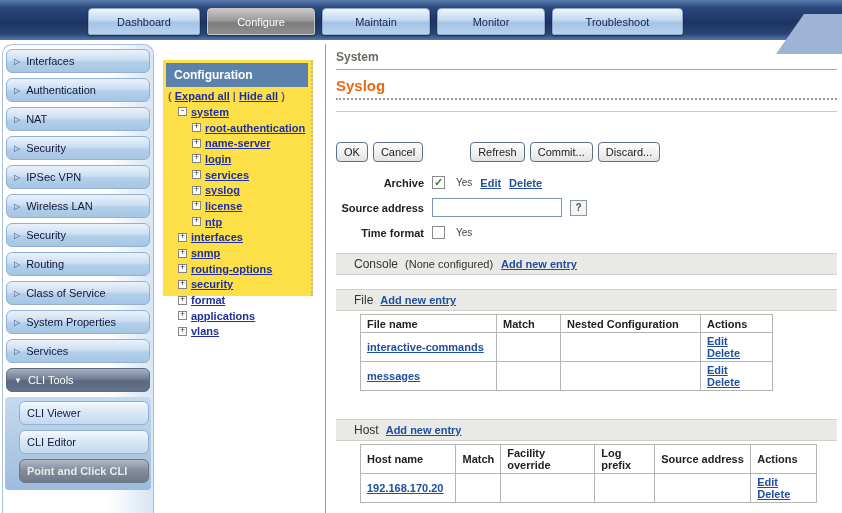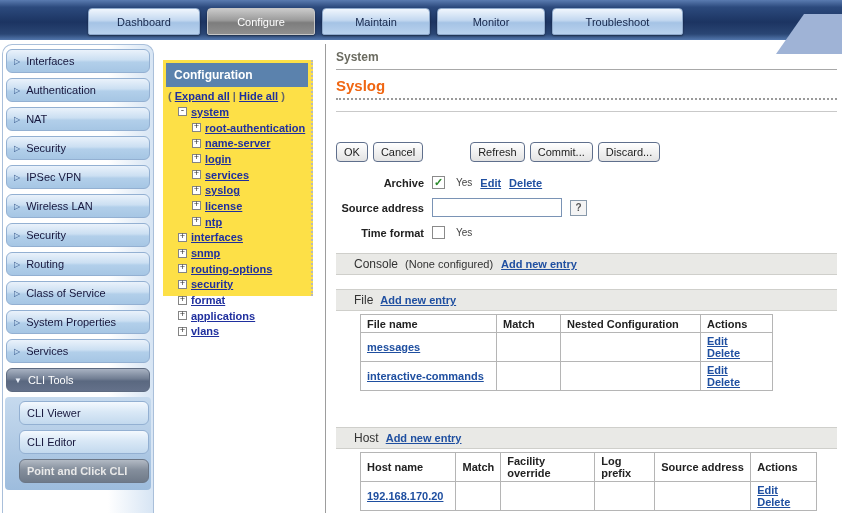--- a/index.html
+++ b/index.html
@@ -87,21 +87,21 @@
 
   table.grid { border-collapse:collapse; margin:3px 0 0 24px; font-size:11px; }
   table.grid th, table.grid td { border:1px solid #b5b5b5; padding:2px 6px; height:18px; text-align:left; }
   table.grid th { font-weight:bold; color:#222; background:#fff; }
   .file-table th:nth-child(1){width:136px;} .file-table th:nth-child(2){width:64px;}
   .file-table th:nth-child(3){width:140px;} .file-table th:nth-child(4){width:72px;}
   .host-table th:nth-child(1){width:92px;}  .host-table th:nth-child(2){width:38px;}
   .host-table th:nth-child(3){width:94px;}  .host-table th:nth-child(4){width:60px;}
   .host-table th:nth-child(5){width:96px;}  .host-table th:nth-child(6){width:66px;}
   td .inline-link { margin-right:6px; }
-  .host-gap { margin-top:36px; }
+  .host-gap { margin-top:28px; }
 </style>
 </head>
 <body>
 
 <div id="screen">
 
   <div class="topbar">
     <div class="swoosh"></div>
     <div class="tabs">
       <div class="tab">Dashboard</div>
@@ -295,30 +295,30 @@
     <table class="grid file-table">
       <tbody>
           <tr>
         <th>File name</th>
         <th>Match</th>
         <th>Nested Configuration</th>
         <th>Actions</th>
       </tr>
       <tr>
         <td>
-          <a class="inline-link">messages</a></td>
+          <a class="inline-link">interactive-commands</a></td>
         <td></td>
         <td></td>
         <td>
           <a class="inline-link">Edit</a>
           <a class="inline-link">Delete</a></td>
       </tr>
       <tr>
         <td>
-          <a class="inline-link">interactive-commands</a></td>
+          <a class="inline-link">messages</a></td>
         <td></td>
         <td></td>
         <td>
           <a class="inline-link">Edit</a>
           <a class="inline-link">Delete</a></td>
       </tr>
     </tbody>
       </table>
 
     <div class="secbar host-gap">

